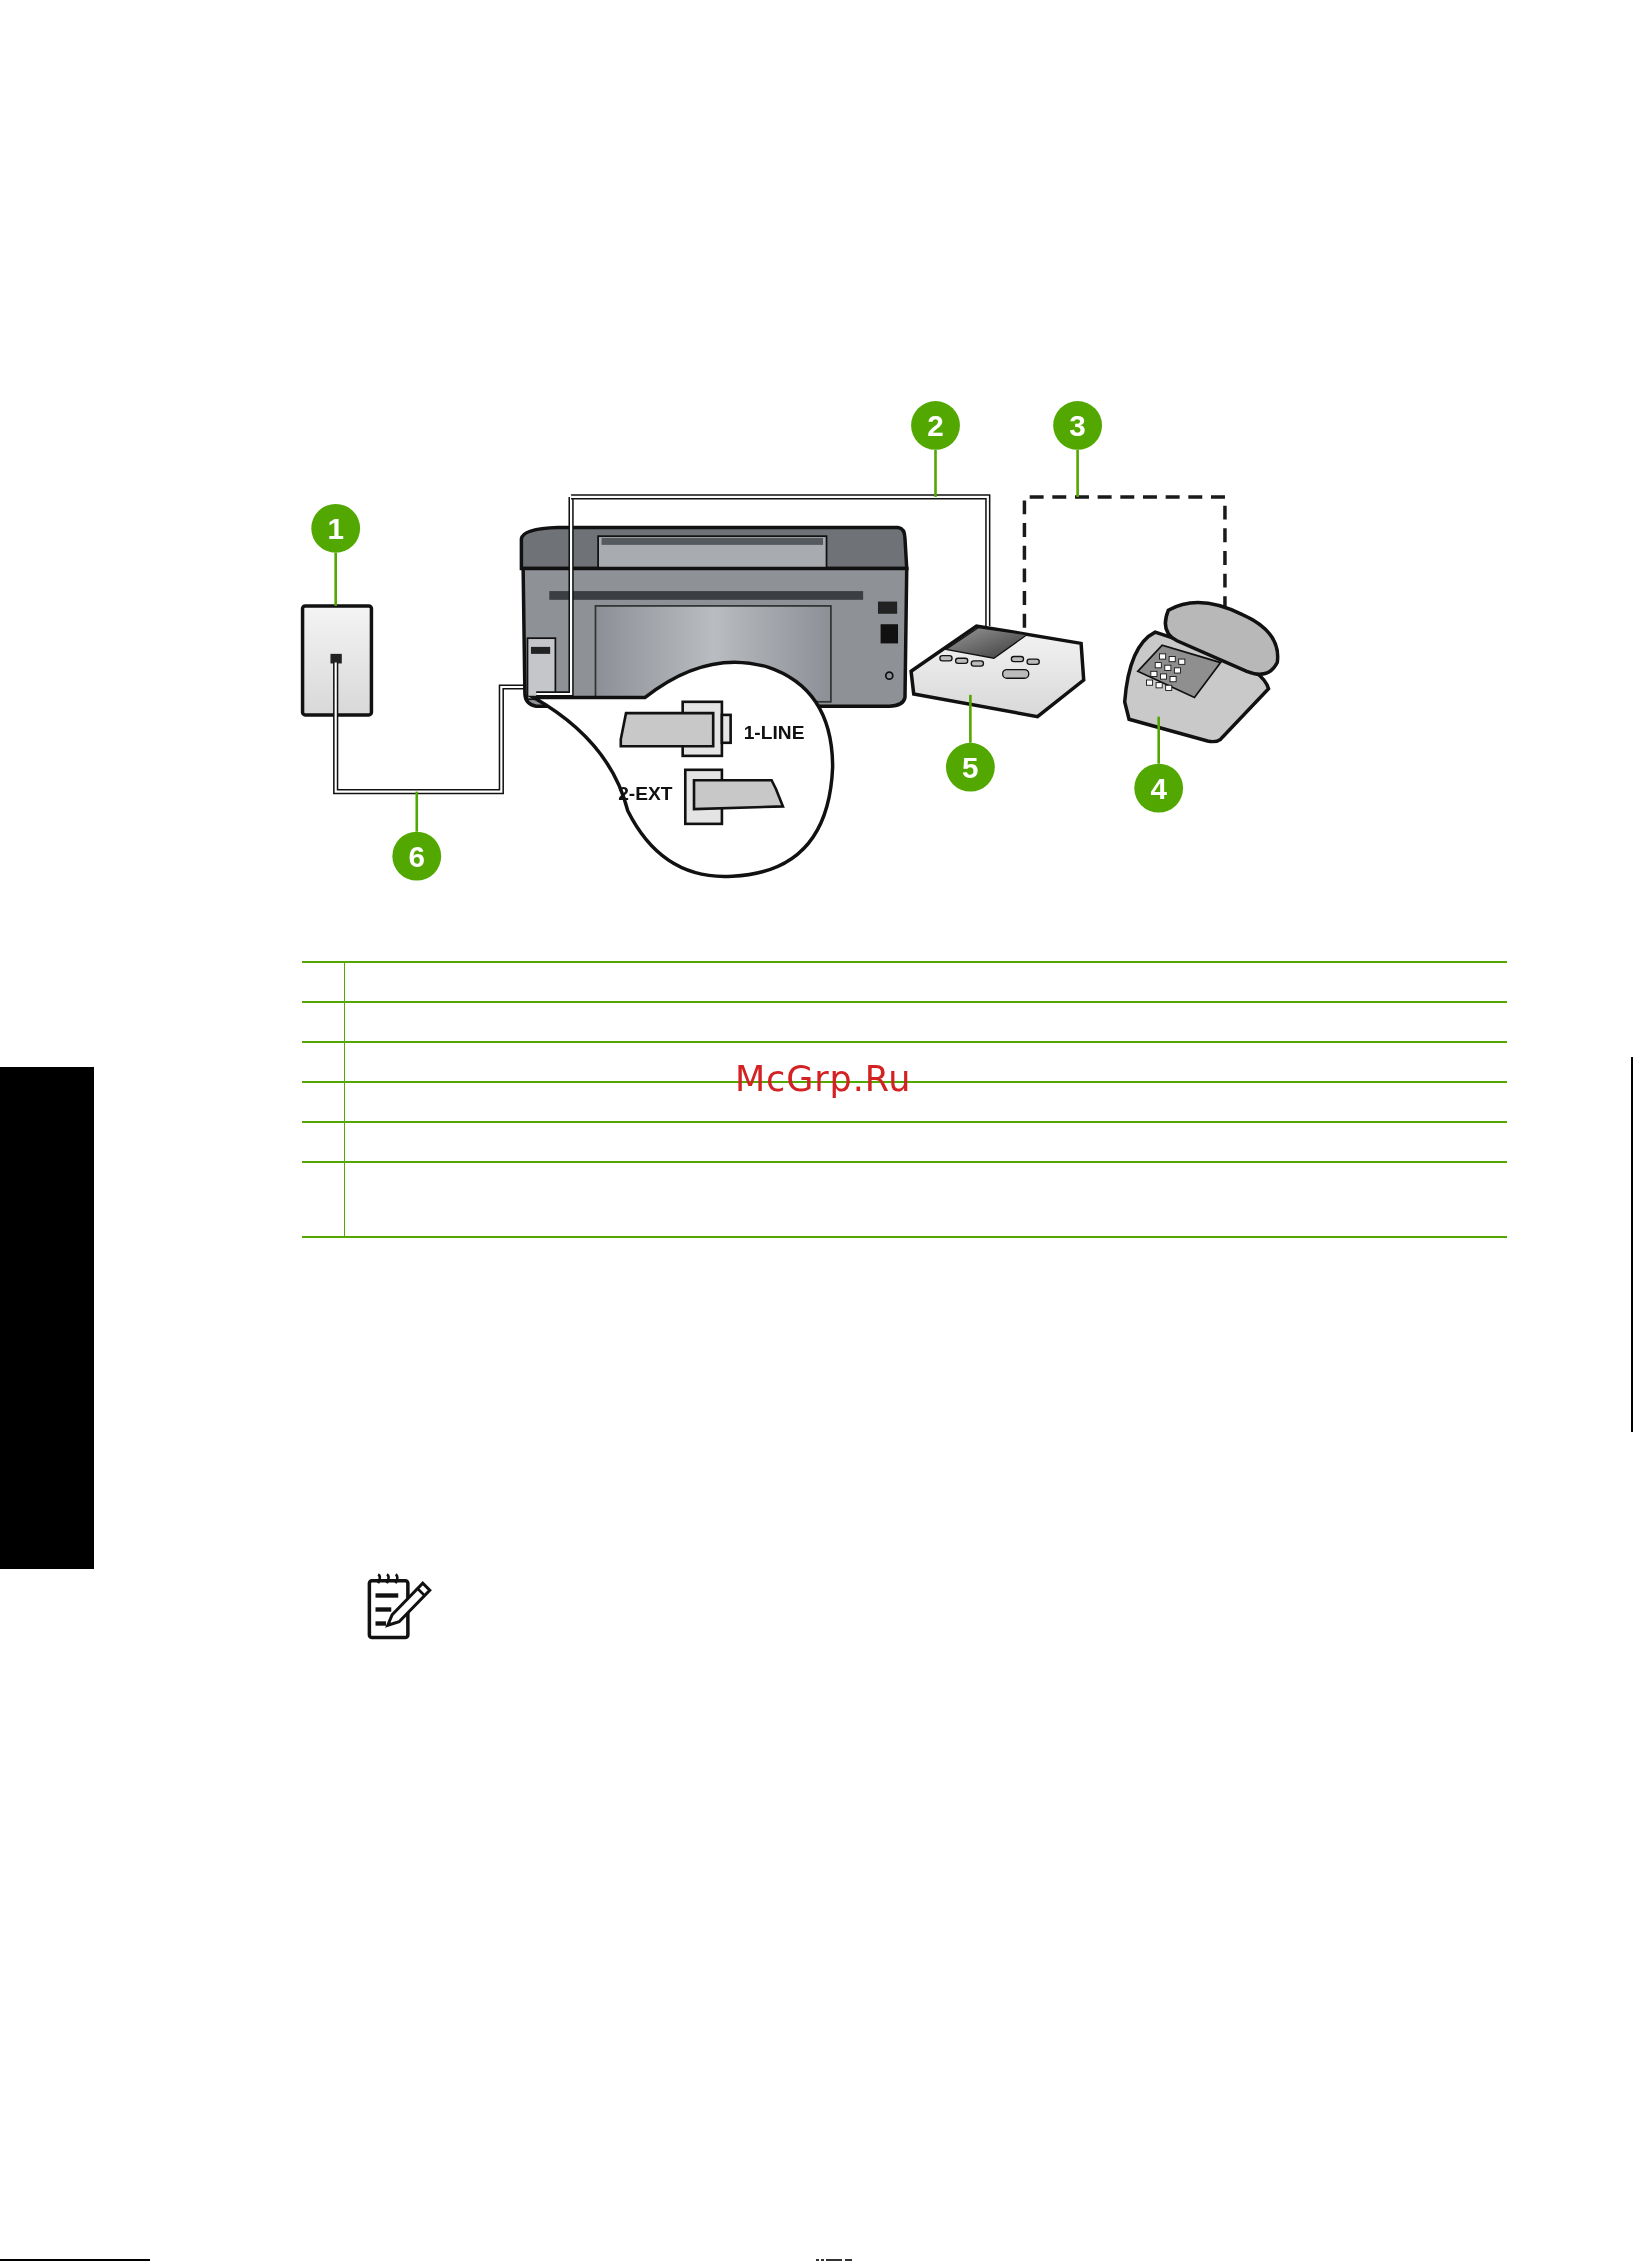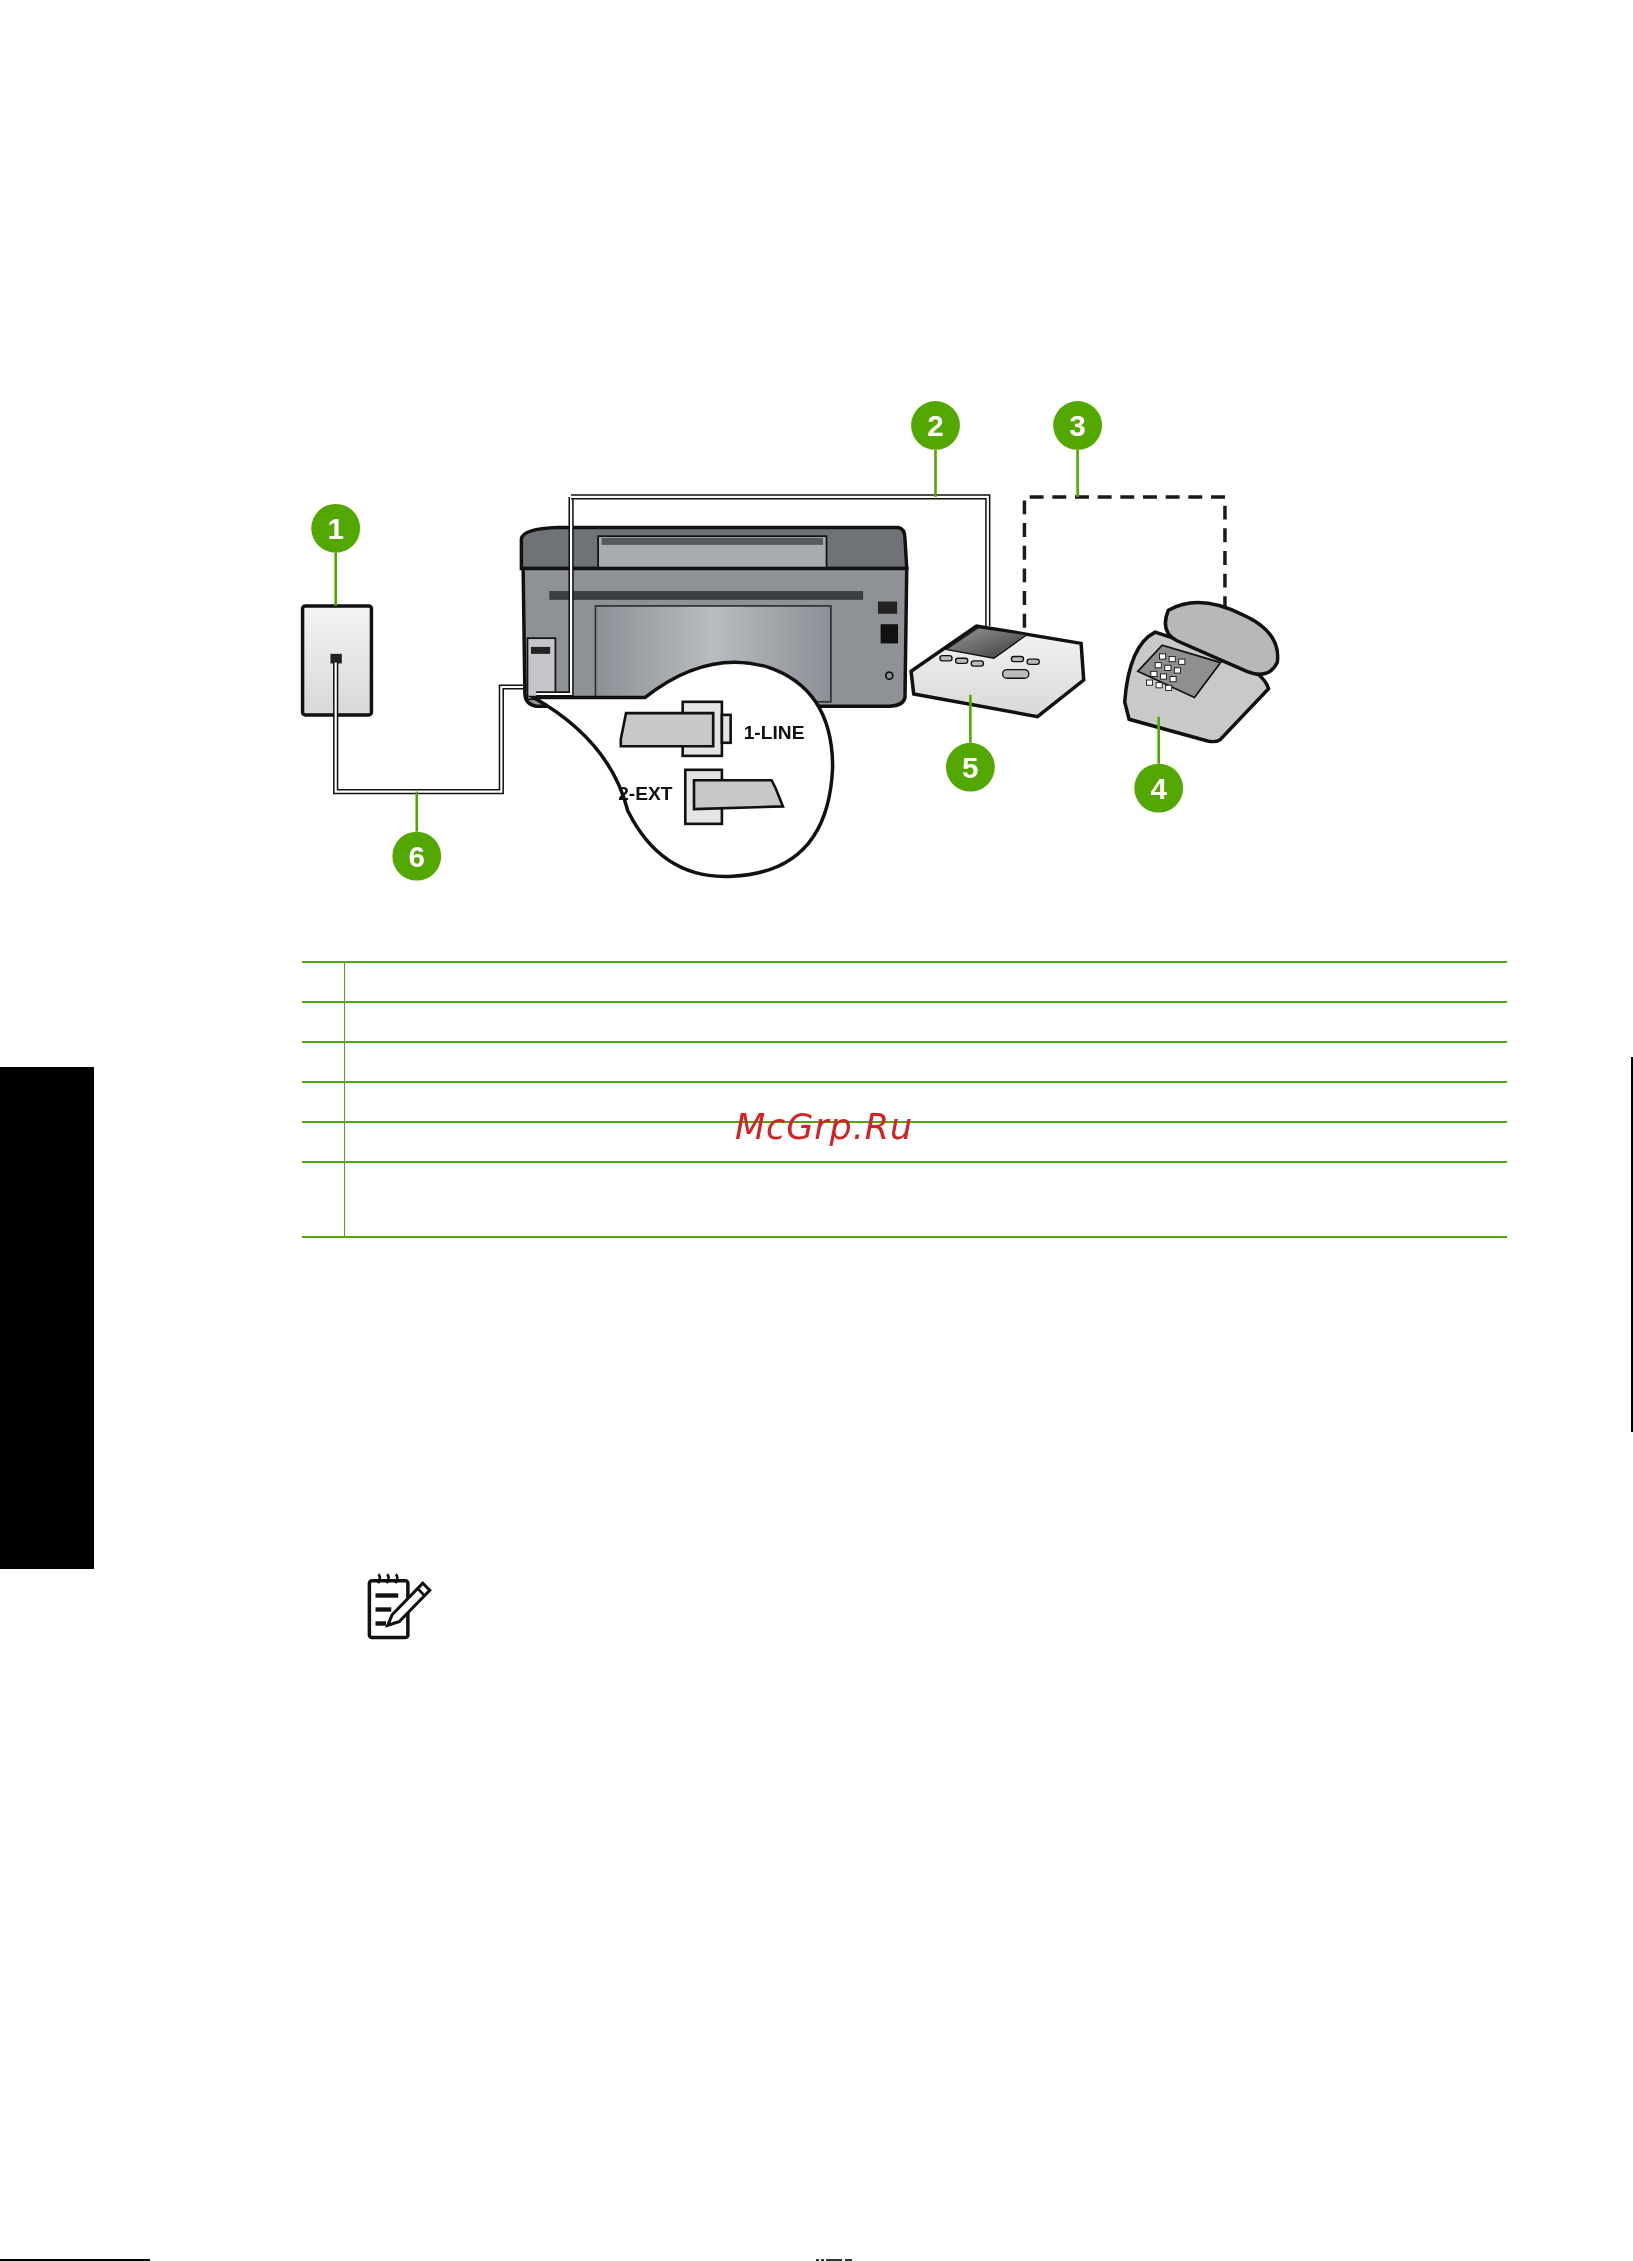--- a/index.html
+++ b/index.html
@@ -6,21 +6,21 @@
   body { width: 1633px; height: 2261px; position: relative; overflow: hidden; font-family: "Liberation Sans", sans-serif; }
   #diagram { position: absolute; left: 0; top: 0; width: 1633px; height: 959px; }
   .side-tab { position: absolute; left: 0; top: 1067px; width: 94px; height: 502px; background: #000; }
   .right-edge { position: absolute; left: 1631px; top: 1057px; width: 2.6px; height: 375px; background: #000; }
   .legend-table { position: absolute; left: 302px; top: 961px; width: 1205px; border-collapse: collapse; }
   .legend-table td { border-top: 2.6px solid #52a800; padding: 0; font-size: 23px; color: #000; vertical-align: top; }
   .legend-table tr:last-child td { border-bottom: 2.6px solid #52a800; }
   .legend-table td.num { width: 42px; border-right: 1.7px solid #52a800; }
   .legend-table tr.r { height: 40px; }
   .legend-table tr.tall { height: 75px; }
-  .watermark { position: absolute; left: 735px; top: 1107px; font-family: "DejaVu Sans", sans-serif; font-style: italic; font-size: 35px; color: #d42121; letter-spacing: 0.9px; }
+  .watermark { position: absolute; left: 735px; top: 1059px; font-family: "DejaVu Sans", sans-serif; font-size: 35px; color: #d42121; letter-spacing: 0.9px; }
   .note-icon { position: absolute; left: 365px; top: 1571px; width: 70px; height: 70px; }
   .footer-rule { position: absolute; left: 0; top: 2259px; width: 150px; height: 1.7px; background: #000; }
   .footer-marks { position: absolute; left: 816px; top: 2259px; width: 73px; height: 2.6px; }
   .footer-marks span { display: inline-block; height: 2.6px; background: #333; margin-right: 2.6px; vertical-align: top; }
 </style>
 </head>
 <body>
 
 <svg id="diagram" viewBox="0 0 1873 1100" xmlns="http://www.w3.org/2000/svg">
   <defs>

